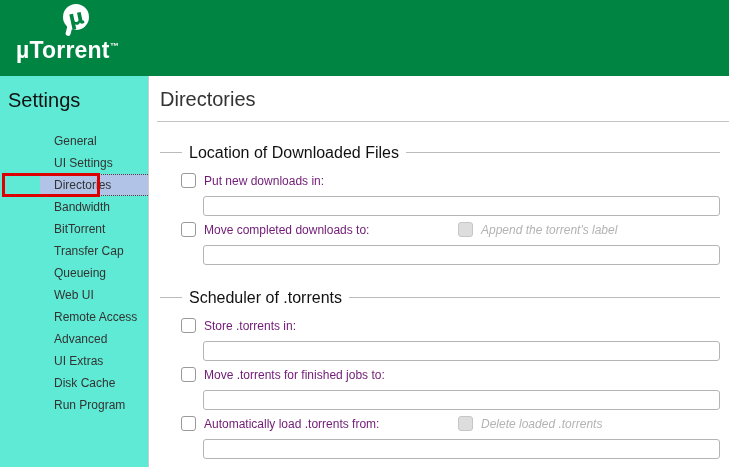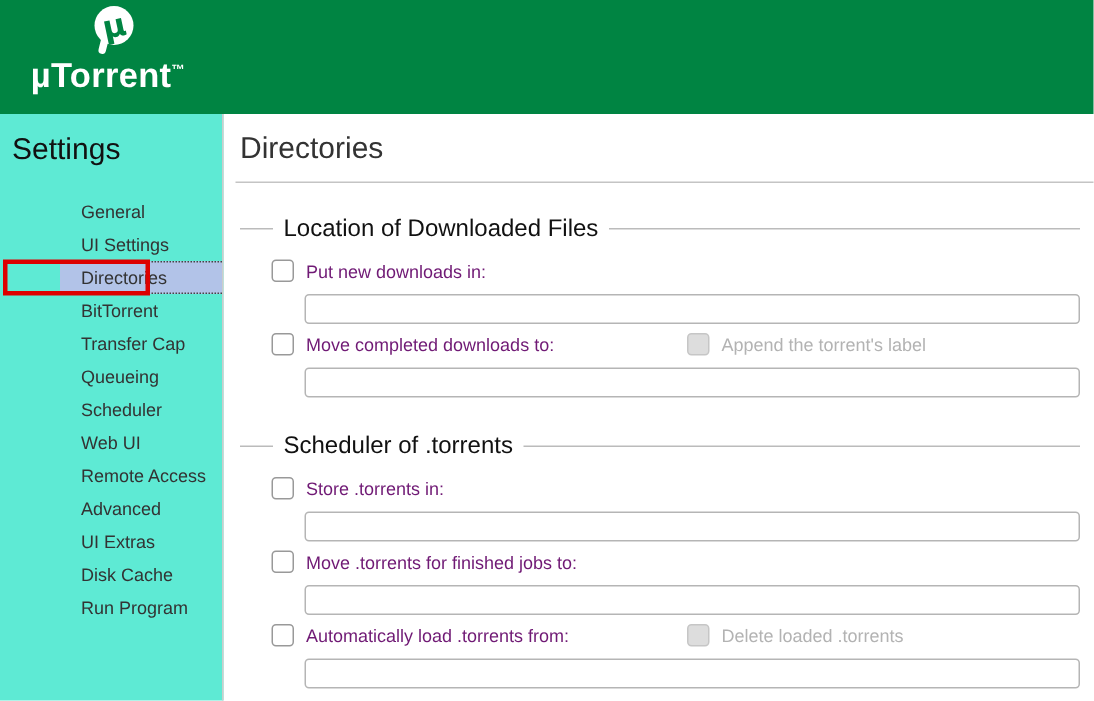--- a/index.html
+++ b/index.html
@@ -11,21 +11,21 @@
   html,body{margin:0;padding:0;}
   body{
     width:729px;height:467px;position:relative;overflow:hidden;
     background:#fff;font-family:"Liberation Sans",sans-serif;
     -webkit-font-smoothing:antialiased;
   }
   
   .header{position:absolute;left:0;top:0;width:729px;height:76px;background:var(--header-bg,#008442);}
   .brand{position:absolute;left:16px;top:3px;width:112px;color:#fff;}
   .logo-mark{display:block;margin:0 auto;width:32px;height:36px;margin-left:44px;}
-  .brand-name{font-size:23px;font-weight:bold;line-height:1;margin-top:0;letter-spacing:.2px;white-space:nowrap;text-align:center;}
+  .brand-name{font-size:23px;font-weight:bold;line-height:1;margin-top:0;letter-spacing:.2px;white-space:nowrap;}
   .brand-tm{font-size:9px;vertical-align:super;font-weight:bold;}
   
   .sidebar{position:absolute;left:0;top:76px;width:148px;bottom:0;background:#5eead4;border-right:1px solid var(--divider,#ccc);}
   .sidebar-title{font-size:20px;font-weight:400;color:#111;margin:13px 0 0 8px;line-height:23px;}
   .nav{position:relative;margin-top:18px;}
   .nav-item{height:22px;line-height:22px;padding-left:14px;font-size:12px;color:#333;cursor:pointer;box-sizing:border-box;white-space:nowrap;margin-left:40px;}
   .nav-item.sub{}
   .nav-item.selected{background:var(--selected-bg,#b2c3e8);border-top:1px dotted #444;border-bottom:1px dotted #444;line-height:20px;}
   .annotation-box{position:absolute;left:2px;top:43px;width:92px;height:18px;border:3px solid var(--annotation,#dd0000);pointer-events:none;}
   
@@ -35,21 +35,21 @@
   .section-head{display:flex;align-items:center;justify-content:flex-end;}
   .section-head::before{content:"";width:22px;border-top:1px solid #bbb;margin-right:7px;}
   .section-head::after{content:"";flex:1;border-top:1px solid #bbb;margin-left:7px;}
   .legend{font-size:16px;color:#111;white-space:nowrap;line-height:19px;}
   .head-1{margin-top:21px;}
   .head-2{margin-top:23px;}
   .cb-row{display:flex;align-items:center;position:relative;margin:11px 0 0 21px;height:15px;}
   .cb-row.tight{margin-top:6px;}
   .checkbox{width:13px;height:13px;border:1px solid #999;border-radius:3px;background:#fff;flex:0 0 13px;cursor:pointer;}
   .cb-label{font-size:12px;color:#701a75;margin-left:8px;white-space:nowrap;}
-  .aux{position:absolute;left:277px;top:0;display:flex;align-items:center;height:15px;}
+  .aux{position:absolute;left:277px;top:0;display:flex;align-items:center;height:15px;font-style:italic;}
   .checkbox.disabled{background:#dddddd;border-color:#c6c6c6;cursor:default;}
   .cb-label.disabled{color:#b3b3b3;}
   .path-input{display:block;box-sizing:border-box;margin:8px 0 0 43px;width:517px;height:20px;border:1px solid #b5b5b5;border-radius:3px;background:#fff;font-size:12px;color:#333;padding:0 6px;outline:none;font-family:"Liberation Sans",sans-serif;}
 </style>
 </head>
 <body>
 
 <div class="header">
   <div class="brand">
     <svg class="logo-mark" viewBox="0 0 32 36">
@@ -60,24 +60,24 @@
     <div class="brand-name"><span>µTorrent</span><span class="brand-tm">™</span></div>
   </div>
 </div>
 
 <div class="sidebar">
   <div class="sidebar-title">Settings</div>
   <div class="nav">
     <div class="nav-item">General</div>
     <div class="nav-item">UI Settings</div>
     <div class="nav-item selected">Directories</div>
+    <div class="nav-item">Bandwidth</div>
     <div class="nav-item">BitTorrent</div>
     <div class="nav-item">Transfer Cap</div>
     <div class="nav-item">Queueing</div>
-    <div class="nav-item">Scheduler</div>
     <div class="nav-item">Web UI</div>
     <div class="nav-item">Remote Access</div>
     <div class="nav-item">Advanced</div>
     <div class="nav-item sub">UI Extras</div>
     <div class="nav-item sub">Disk Cache</div>
     <div class="nav-item sub">Run Program</div>
     <div class="annotation-box"></div>
   </div>
 </div>
 

